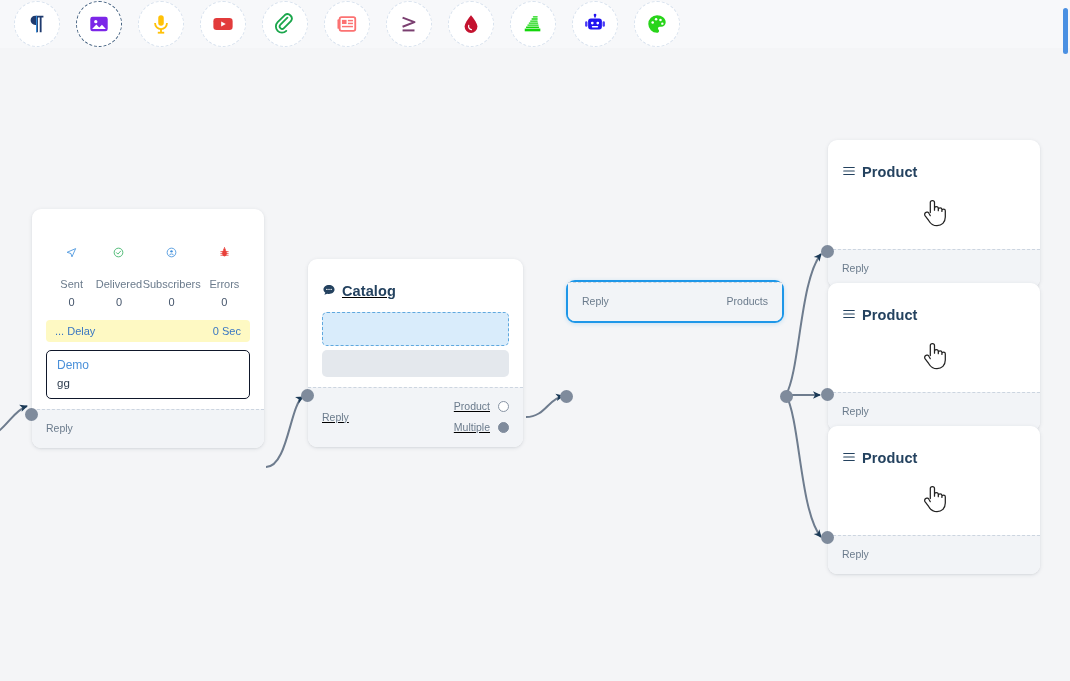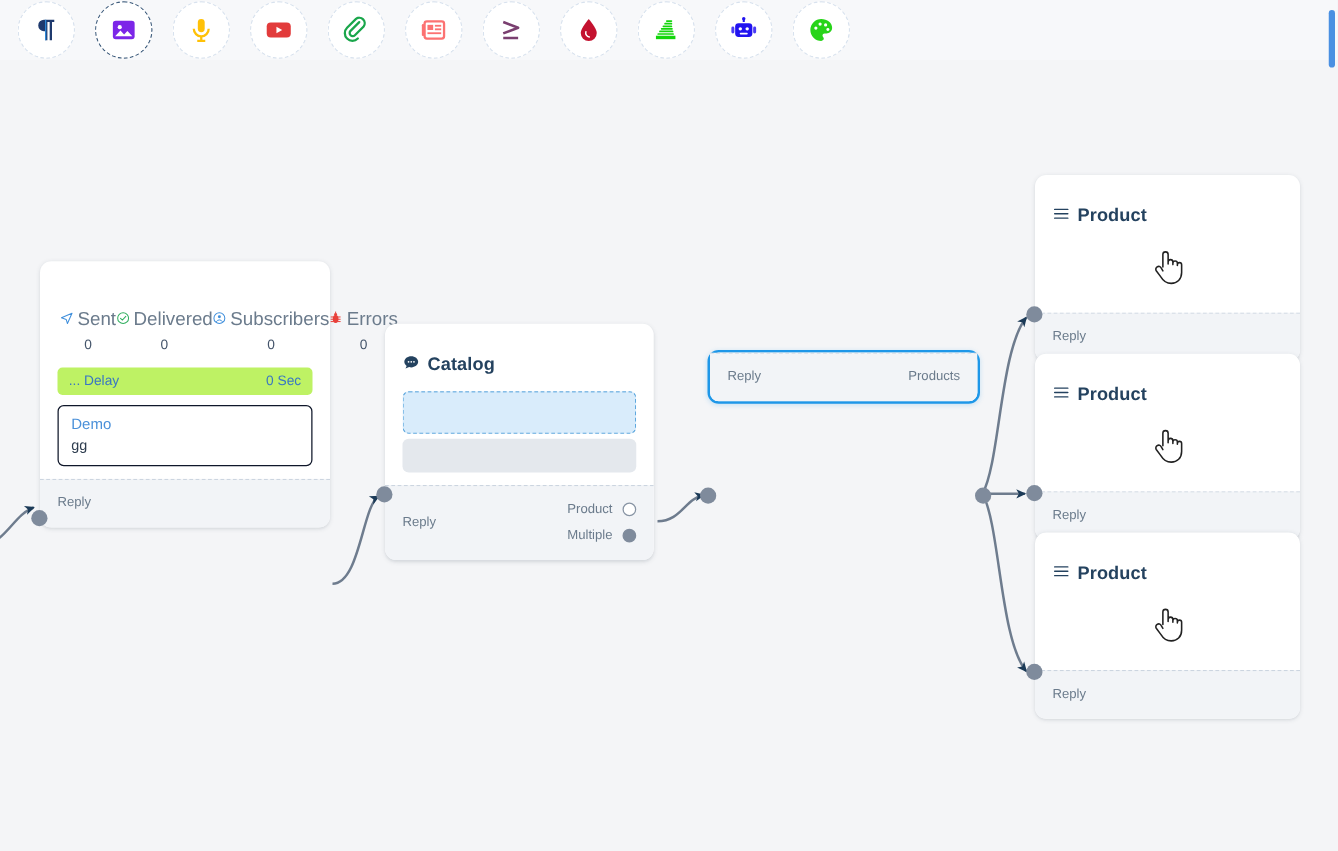--- a/index.html
+++ b/index.html
@@ -115,28 +115,28 @@
     z-index: 12;
     cursor: pointer;
   }
 
   
   .stats {
     display: flex; margin-top: 14px; padding: 0 2px;
   }
   .stat { flex: 1; text-align: center; }
   .stat-head {
-    display: flex; align-items: center; justify-content: center; gap: 3px;
-    font-size: 15px; color: #6b7b8c; white-space: nowrap;
+    display: flex; align-items: center; justify-content: center; gap: 18px;
+    font-size: 11px; color: #6b7b8c; white-space: nowrap; flex-direction: column;
   }
   .stat-val { font-size: 11px; color: #44546a; margin-top: 6px; }
 
   .delay-row {
     margin-top: 12px;
-    background: #bef264;
+    background: #fef9c3;
     border-radius: 4px;
     padding: 5px 9px;
     display: flex; justify-content: space-between;
     font-size: 11px; color: #3a77c2;
   }
   .msg-box {
     margin-top: 8px;
     border: 1px solid #0f172a;
     border-radius: 5px;
     padding: 7px 10px 9px 10px;
@@ -376,21 +376,21 @@
     </div>
 
     <div class="node-footer">
       <div class="port-row">
         <span class="port-label-left">Reply</span>
       </div>
     </div>
     <span class="anchor" style="left:-7px; top:199px;"></span>
   </div>
 
-  <div class="node" style="left:308px; top:259px; width:215px;">
+  <div class="node" style="left:308px; top:259px; width:215px;text-decoration:underline;">
     <div class="node-body">
       <div class="node-title">
         <span>
           <svg width="14" height="14" viewBox="0 0 24 24">
             <path d="M12 3.5c5.2 0 9.5 3.4 9.5 7.6 0 4.2-4.3 7.6-9.5 7.6-1 0-2-.1-2.9-.4l-5 2 1.6-3.6c-1.9-1.4-3.2-3.3-3.2-5.6C2.5 6.9 6.8 3.5 12 3.5z" fill="#24425f"></path>
             <circle cx="8.3" cy="11" r="1.2" fill="#ffffff"></circle>
             <circle cx="12" cy="11" r="1.2" fill="#ffffff"></circle>
             <circle cx="15.7" cy="11" r="1.2" fill="#ffffff"></circle>
           </svg>
         </span>

